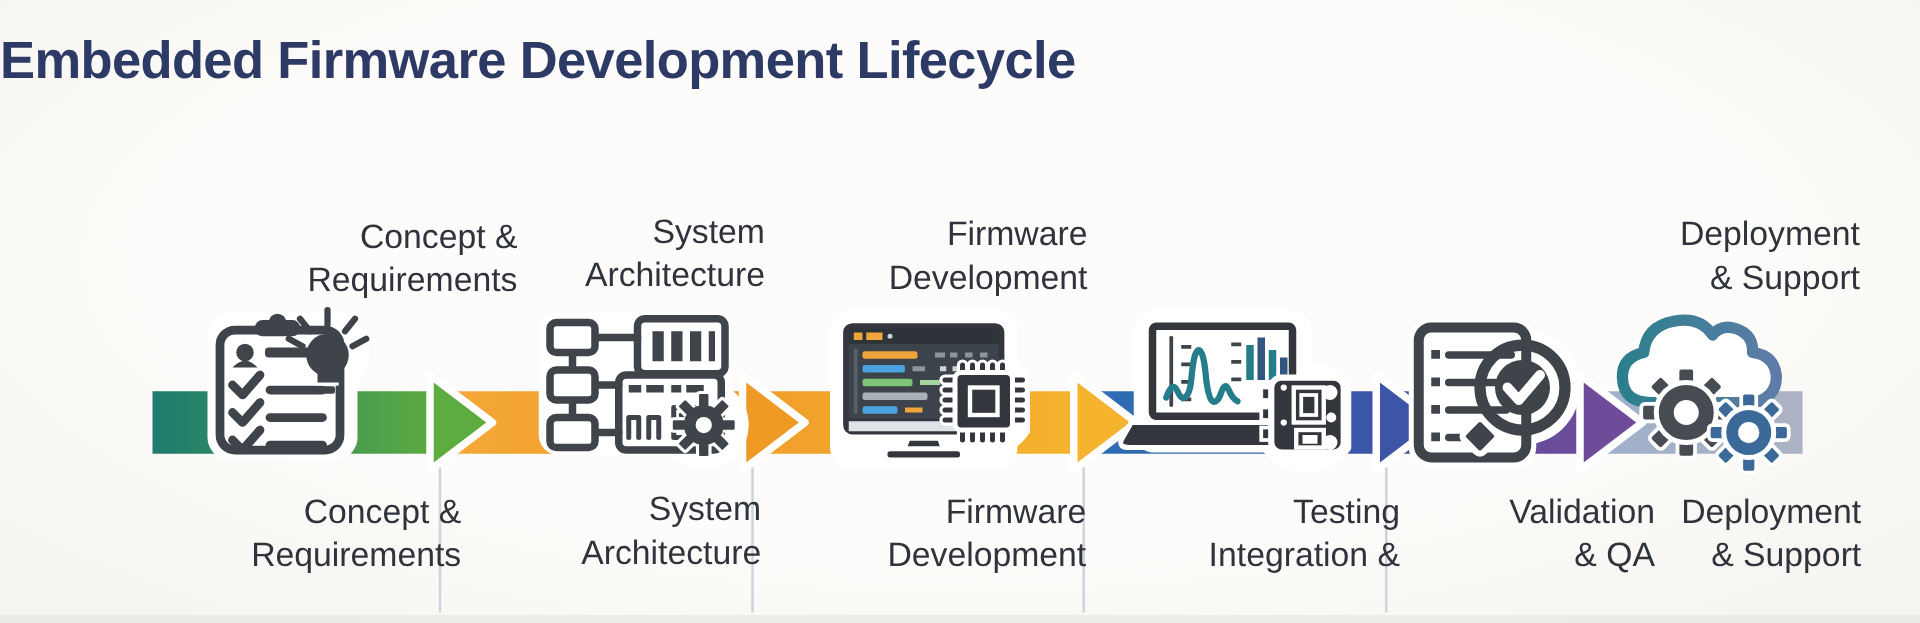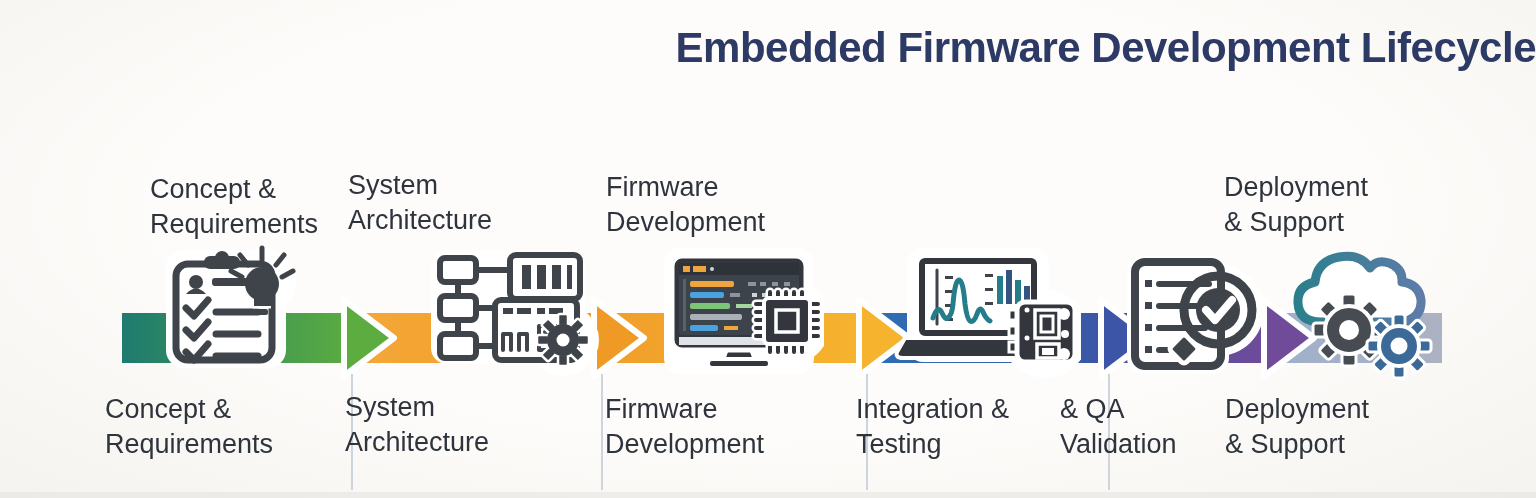--- a/index.html
+++ b/index.html
@@ -2,26 +2,26 @@
 <html style="--title: #2D3A66; --text: #2E333C; --divider: #CDD4DB; --sticker: #FFFFFF; --ink: #3F444A; --screen_frame: #33373D; --screen_bg: #3C434B; --screen_topbar: #2E3339; --bezel: #DFE3E7; --code_orange: #F0A43C; --code_green: #7CC576; --code_blue: #4AA3E0; --code_gray: #AAB0B8; --wave_teal: #257D8B; --bar_navy: #31557E; --cloud_teal: #2B7F8C; --cloud_blue: #5E7CA8; --gear_dark: #474C53; --gear_blue: #3B6998; --stage1_from: #1E7B6F; --stage1_to: #5CAC3F; --stage2_from: #F4A838; --stage2_to: #F09A26; --stage3_from: #F09E2B; --stage3_to: #F6B42E; --stage4_from: #2E6FB4; --stage4_to: #3C55A6; --stage5_from: #4C519F; --stage5_to: #6F4B9A; --stage6_from: #9FB0CB; --stage6_to: #ACB2C2;"><head>
 <meta charset="utf-8">
 <style>
   html,body{margin:0;padding:0;background:#e9e8e5;}
   .canvas{
     position:relative;width:1536px;height:498px;overflow:hidden;
     background:radial-gradient(ellipse at 50% 42%, #fdfcfa 55%, #f4f3ef 100%);
     font-family:"Liberation Sans", sans-serif;
   }
   .page-title{
-    position:absolute;top:24px;left:0;width:100%;text-align:right;
+    position:absolute;top:24px;left:0;width:100%;text-align:left;
     font-size:42px;font-weight:700;letter-spacing:-0.5px;color:var(--title);
   }
   .band-layer{position:absolute;left:0;top:0;}
   .top-label,.bottom-label{
-    position:absolute;width:264px;text-align:left;
+    position:absolute;width:264px;text-align:right;
     font-size:27px;line-height:35px;color:var(--text);font-weight:400;
   }
   
   .tl-1{left:150px;top:172px;}
   .tl-2{left:348px;top:168px;}
   .tl-3{left:606px;top:170px;}
   .tl-6{left:1224px;top:170px;}
   .bl-1{left:105px;top:392px;}
   .bl-2{left:345px;top:390px;}
   .bl-3{left:605px;top:392px;}
@@ -366,26 +366,26 @@
   </div>
   <div class="bottom-label bl-2">
     <div>System</div>
     <div>Architecture</div>
   </div>
   <div class="bottom-label bl-3">
     <div>Firmware</div>
     <div>Development</div>
   </div>
   <div class="bottom-label bl-4">
+    <div>Testing</div>
     <div>Integration &amp;</div>
-    <div>Testing</div>
   </div>
   <div class="bottom-label bl-5">
+    <div>Validation</div>
     <div>&amp; QA</div>
-    <div>Validation</div>
   </div>
   <div class="bottom-label bl-6">
     <div>Deployment</div>
     <div>&amp; Support</div>
   </div>
 
   <div class="bottom-edge"></div>
 </div>
 
 </body></html>

